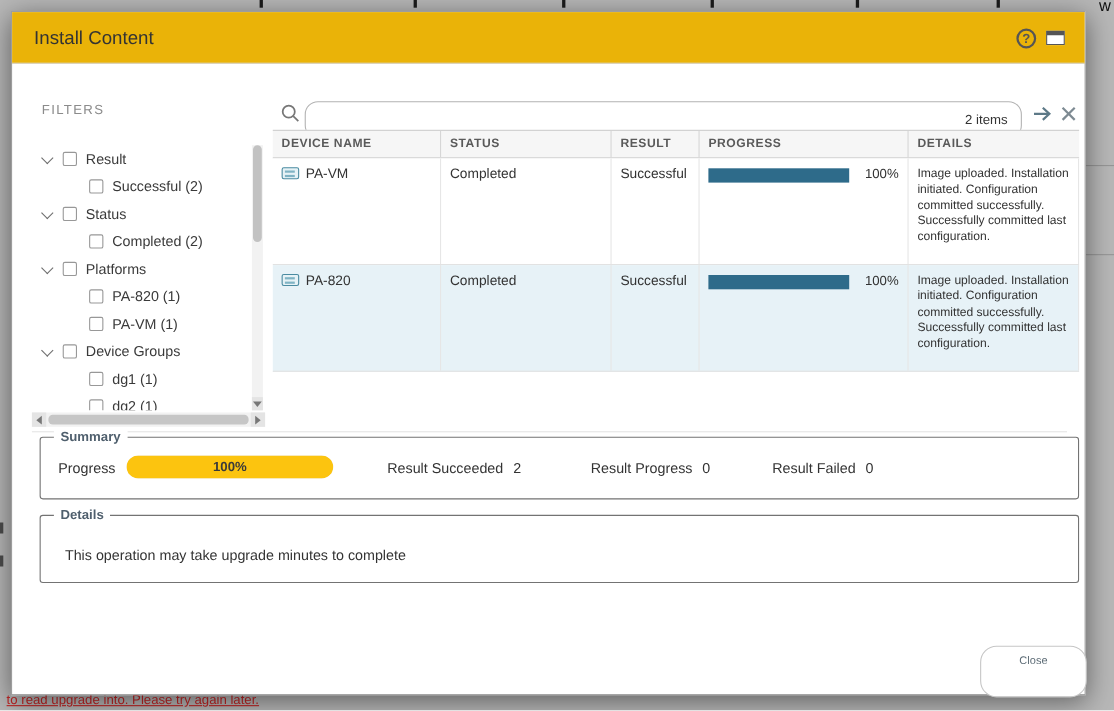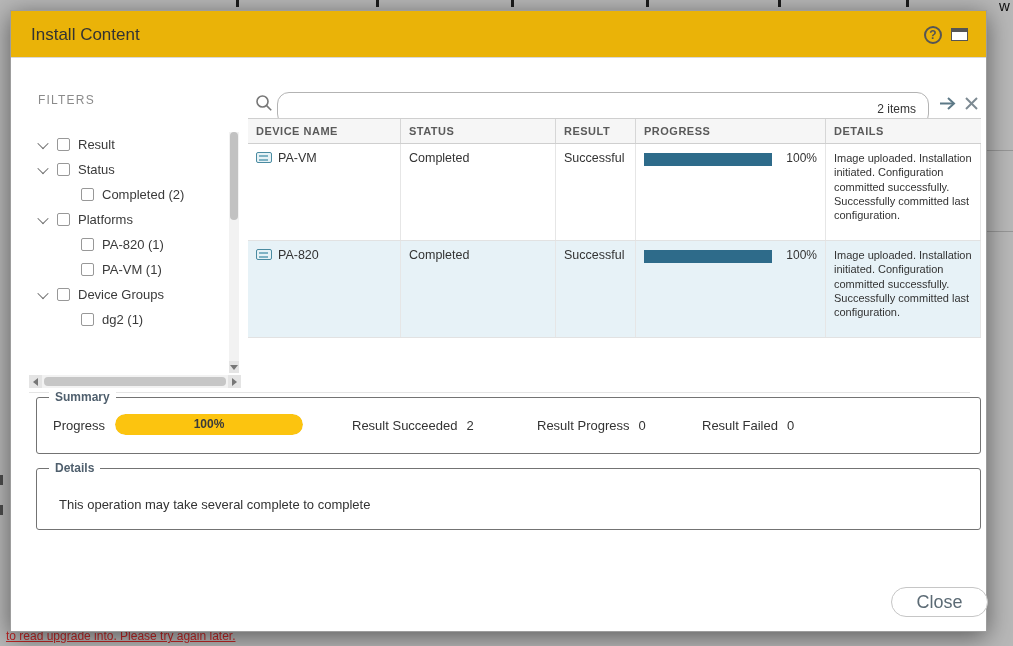--- a/index.html
+++ b/index.html
@@ -72,21 +72,21 @@
   .details-panel { left: 25px; top: 457px; width: 945px; height: 62px; }
   .sum-progress-label { position: absolute; left: 16px; top: 20px; font-size: 13px; color: #333; }
   .sum-track { position: absolute; left: 78px; top: 16px; width: 188px; height: 21px; border-radius: 11px; background: #eee; overflow: hidden; }
   .sum-fill { height: 100%; background: #fcc40f; border-radius: 11px; }
   .sum-value { position: absolute; left: 0; top: 0; width: 100%; text-align: center; line-height: 21px; font-size: 12px; font-weight: bold; color: #3a3a3a; }
   .stat { position: absolute; top: 20px; font-size: 13px; color: #333; white-space: nowrap; }
   .stat .v { margin-left: 9px; }
   .stat0 { left: 315px; } .stat1 { left: 500px; } .stat2 { left: 665px; }
   .details-msg { position: absolute; left: 22px; top: 28px; font-size: 13px; color: #333; }
 
-  .close-btn { position: absolute; left: 880px; top: 576px; width: 97px; height: 30px; border: 1px solid #c6c6c6; border-radius: 15px; background: #fff; font-size: 18px; color: #5c6b75; text-align: center; line-height: 28px; cursor: pointer; }
+  .close-btn { position: absolute; left: 880px; top: 576px; width: 97px; height: 47px; border: 1px solid #c6c6c6; border-radius: 15px; background: #fff; font-size: 10px; color: #5c6b75; text-align: center; line-height: 28px; cursor: pointer; }
 </style>
 </head>
 <body>
 
 <div class="stage">
 
   <div class="bg-tick" style="left:236px"></div>
   <div class="bg-tick" style="left:376px"></div>
   <div class="bg-tick" style="left:511px"></div>
   <div class="bg-tick" style="left:646px"></div>
@@ -108,20 +108,24 @@
     </div>
 
     <div class="filters-heading">FILTERS</div>
 
     <div class="filter-tree">
       <div class="tree-row group">
         <span class="chev"></span>
         <span class="cbx"></span>
         <span>Result</span>
       </div>
+      <div class="tree-row child">
+        <span class="cbx"></span>
+        <span>Successful (2)</span>
+      </div>
       <div class="tree-row group">
         <span class="chev"></span>
         <span class="cbx"></span>
         <span>Status</span>
       </div>
       <div class="tree-row child">
         <span class="cbx"></span>
         <span>Completed (2)</span>
       </div>
       <div class="tree-row group">
@@ -134,20 +138,24 @@
         <span>PA-820 (1)</span>
       </div>
       <div class="tree-row child">
         <span class="cbx"></span>
         <span>PA-VM (1)</span>
       </div>
       <div class="tree-row group">
         <span class="chev"></span>
         <span class="cbx"></span>
         <span>Device Groups</span>
+      </div>
+      <div class="tree-row child">
+        <span class="cbx"></span>
+        <span>dg1 (1)</span>
       </div>
       <div class="tree-row child">
         <span class="cbx"></span>
         <span>dg2 (1)</span>
       </div>
     </div>
 
     <div class="vscroll">
       <div class="vscroll-thumb"></div>
       <div class="vscroll-btn">
@@ -246,19 +254,19 @@
       <div class="stat stat1">
         <span>Result Progress</span><span class="v">0</span>
       </div>
       <div class="stat stat2">
         <span>Result Failed</span><span class="v">0</span>
       </div>
     </div>
 
     <div class="panel details-panel">
       <span class="panel-legend">Details</span>
-      <div class="details-msg">This operation may take several complete to complete</div>
+      <div class="details-msg">This operation may take upgrade minutes to complete</div>
     </div>
 
     <div class="close-btn">Close</div>
 
   </div>
 </div>
 
 </body></html>

